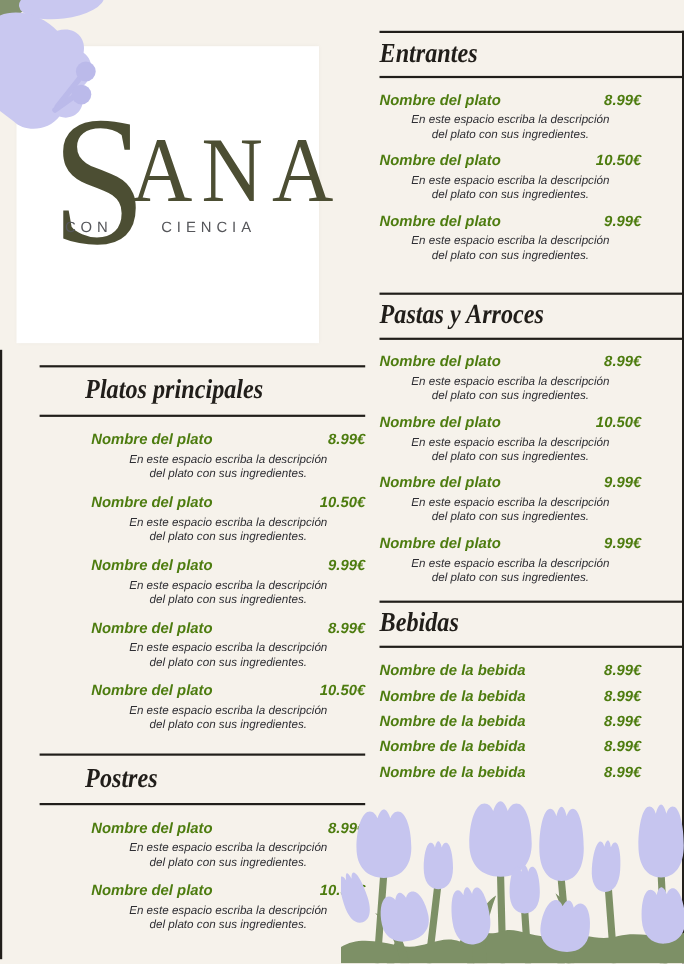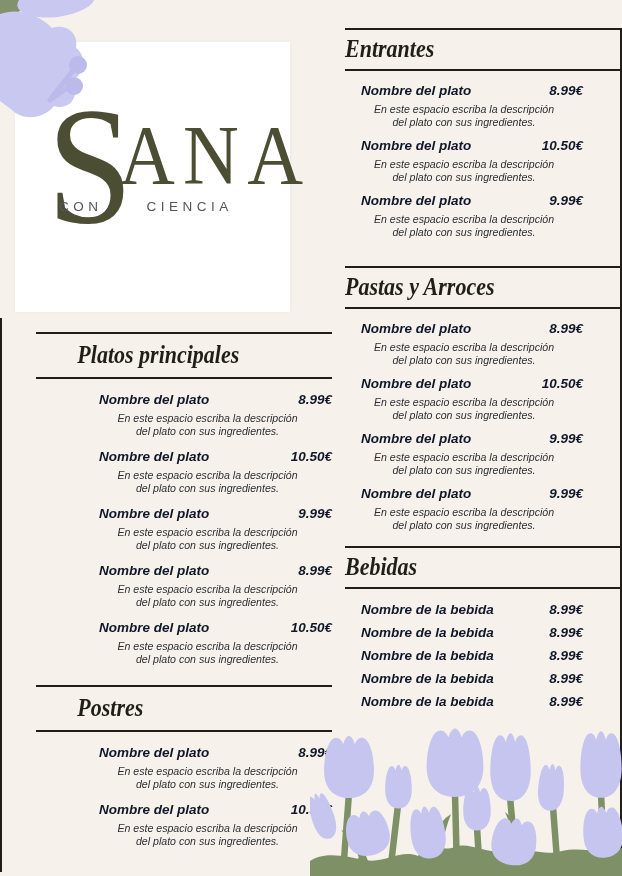--- a/index.html
+++ b/index.html
@@ -34,21 +34,21 @@
   .section-title{
     font-family:"Liberation Serif",serif;font-weight:700;font-size:25px;line-height:26px;
     color:#211e1a;white-space:nowrap;transform:scaleX(0.88);transform-origin:left center;margin:0;}
   .col-left .section-title{margin:8px 0 9px 0;padding-left:47px;}
   .col-right .section-title{margin:6px 0 7px 0;}
   .col-left .items{padding-left:47px;}
   .col-right .items{padding-right:39px;}
 
   .menu-item{}
   .item-row{display:flex;justify-content:space-between;align-items:baseline;
-    font-weight:700;font-size:13.5px;line-height:16px;color:#0f172a;margin-left:16px;}
+    font-weight:700;font-size:13.5px;line-height:16px;color:#4d7c0f;}
   .item-price{white-space:nowrap;text-align:right;}
   .item-desc{margin-top:4px;font-size:10.6px;line-height:13px;color:#2e2e33;text-align:center;}
   .item-desc span{display:block;}
 
   .col-left .menu-item{margin-top:11px;}
   .col-left .menu-item:first-child{margin-top:13px;}
   .col-right .menu-item{margin-top:9px;}
   .col-right .menu-item:first-child{margin-top:12px;}
   .col-right .menu-item.no-desc{margin-top:7px;}
   .col-right .menu-item.no-desc:first-child{margin-top:13px;}

